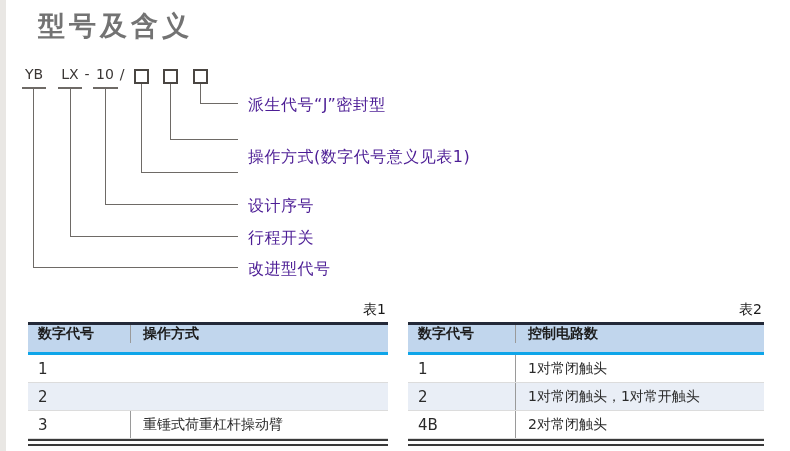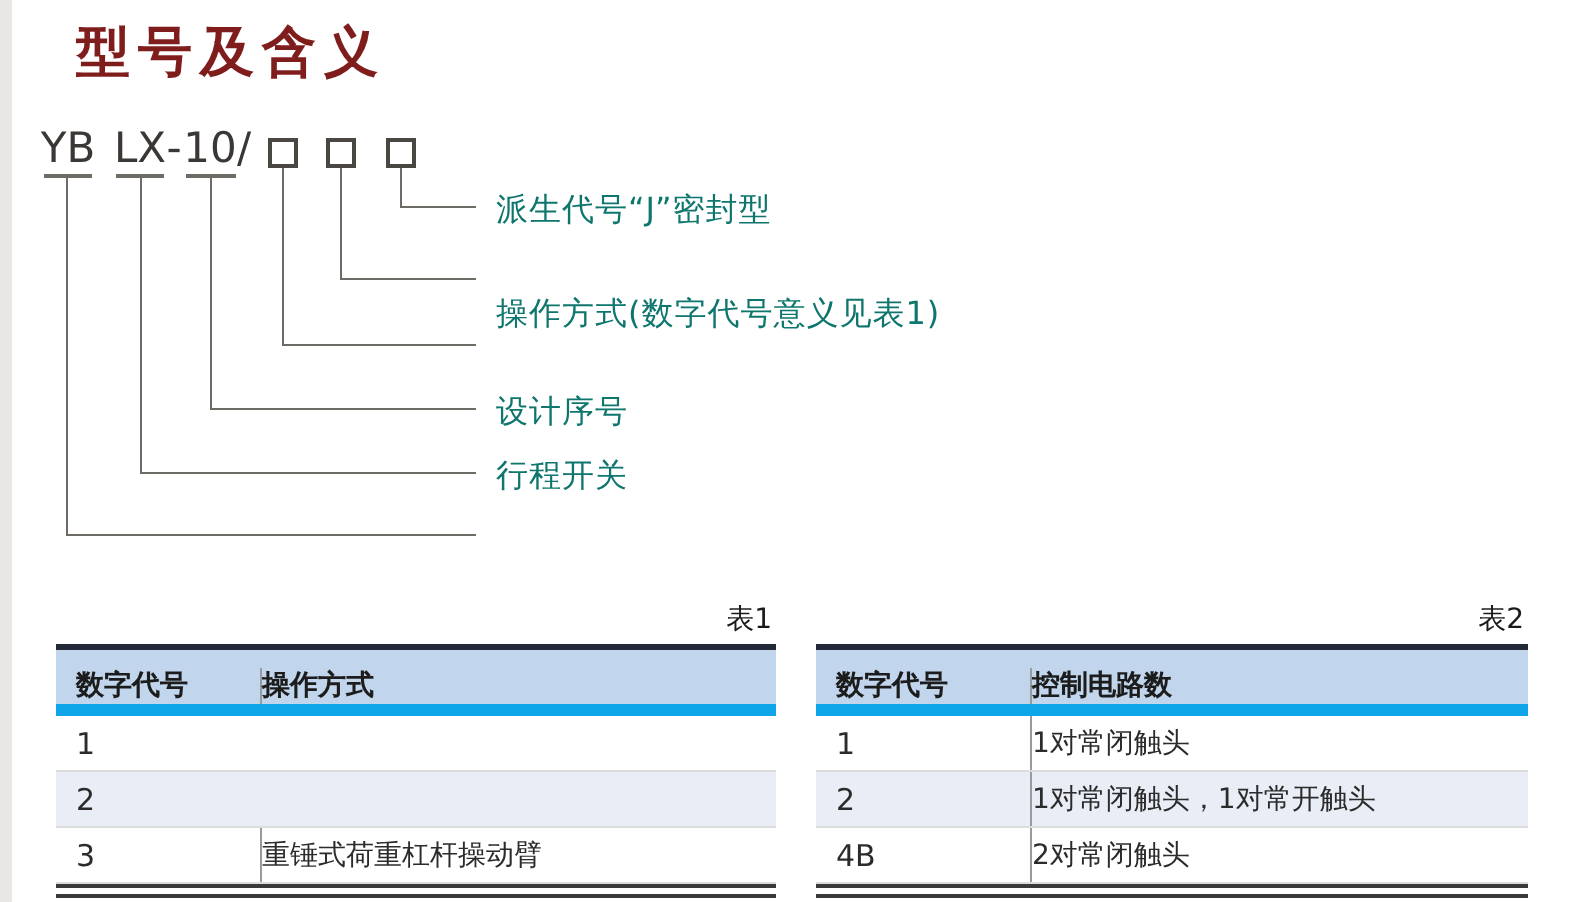--- a/index.html
+++ b/index.html
@@ -6,66 +6,66 @@
   body{
     width:790px;height:451px;overflow:hidden;background:#ffffff;
     font-family:"DejaVu Sans","Liberation Sans",sans-serif;
     color:#2b2b2b;position:relative;
   }
   .page{position:absolute;inset:0;width:790px;height:451px;background:#fff;}
   .edge-strip{position:absolute;left:0;top:0;width:6px;height:451px;background:#e9e7e4;}
 
   .page-title{
     position:absolute;left:38px;top:8px;
-    font-size:27px;font-weight:bold;color:#7f1d1d;letter-spacing:4px;
+    font-size:27px;font-weight:bold;color:#737373;letter-spacing:4px;
   }
 
   
   .model-part{
-    position:absolute;top:62px;font-size:21px;line-height:24px;color:#3b3735;
+    position:absolute;top:62px;font-size:14px;line-height:24px;color:#3b3735;
     transform:translateX(-50%);white-space:nowrap;
   }
   .model-box{
     position:absolute;top:69px;width:15px;height:15px;box-sizing:border-box;
     border:2px solid #4a4642;background:#fff;
   }
 
   
   .vline,.hline,.uline{position:absolute;background:var(--line,#6e6a66);}
   .vline{width:1px;}
   .hline{height:1px;}
   .uline{height:2px;}
 
   .callout{
-    position:absolute;left:248px;font-size:16px;line-height:20px;color:#0f766e;
+    position:absolute;left:248px;font-size:16px;line-height:20px;color:#4c1d95;
     letter-spacing:0.5px;white-space:nowrap;
   }
 
   
   .tbl{position:absolute;top:322px;}
   .tbl--t1{left:28px;width:360px;}
   .tbl--t2{left:408px;width:356px;}
   .tbl-caption{position:absolute;top:-21px;right:2px;font-size:14px;color:#1a1a1a;}
   .tbl-box{border-top:3px solid var(--table-top-border,#232938);}
   .thead{
     display:flex;height:27px;background:var(--header-bg,#c1d6ed);
     font-size:14px;font-weight:bold;color:#1c1c1c;
-    border-bottom:6px solid #0ea5e9;align-items:flex-end;
+    border-bottom:3px solid #0ea5e9;align-items:flex-start;
   }
   .trow{display:flex;height:27px;font-size:14px;align-items:stretch;border-bottom:1px solid #dcdcdc;}
   .trow:last-of-type{border-bottom:none;}
   .trow.alt{background:var(--alt-row-bg,#e9eef6);}
   .cell1{
     width:102px;flex:none;padding-left:10px;box-sizing:border-box;
     display:flex;align-items:center;
   }
   .tbl--t2 .cell1{width:107px;}
   .trow .cell1{font-size:15px;}
   .cell2{
-    flex:1;box-sizing:border-box;border-left:1px solid #9a9a9a;
+    flex:1;padding-left:12px;box-sizing:border-box;border-left:1px solid #9a9a9a;
     display:flex;align-items:center;
   }
   .dblline{height:3px;border-top:2px solid #3a3a3a;border-bottom:2px solid #3a3a3a;}
 </style>
 </head>
 <body>
 
 <div class="page">
   <div class="edge-strip"></div>
 
@@ -97,20 +97,21 @@
   <div class="hline" style="left:170px;top:139px;width:68px"></div>
   <div class="hline" style="left:141px;top:172px;width:97px"></div>
   <div class="hline" style="left:105px;top:204px;width:133px"></div>
   <div class="hline" style="left:70px;top:236px;width:168px"></div>
   <div class="hline" style="left:33px;top:267px;width:205px"></div>
 
   <div class="callout" style="top:95px">派生代号“J”密封型</div>
   <div class="callout" style="top:147px">操作方式(数字代号意义见表1)</div>
   <div class="callout" style="top:196px">设计序号</div>
   <div class="callout" style="top:228px">行程开关</div>
+  <div class="callout" style="top:259px">改进型代号</div>
 
   <div class="tbl tbl--t1">
     <div class="tbl-caption">表1</div>
     <div class="tbl-box">
       <div class="thead">
         <div class="cell1">数字代号</div>
         <div class="cell2">操作方式</div>
       </div>
       <div class="trow">
         <div class="cell1">1</div>

